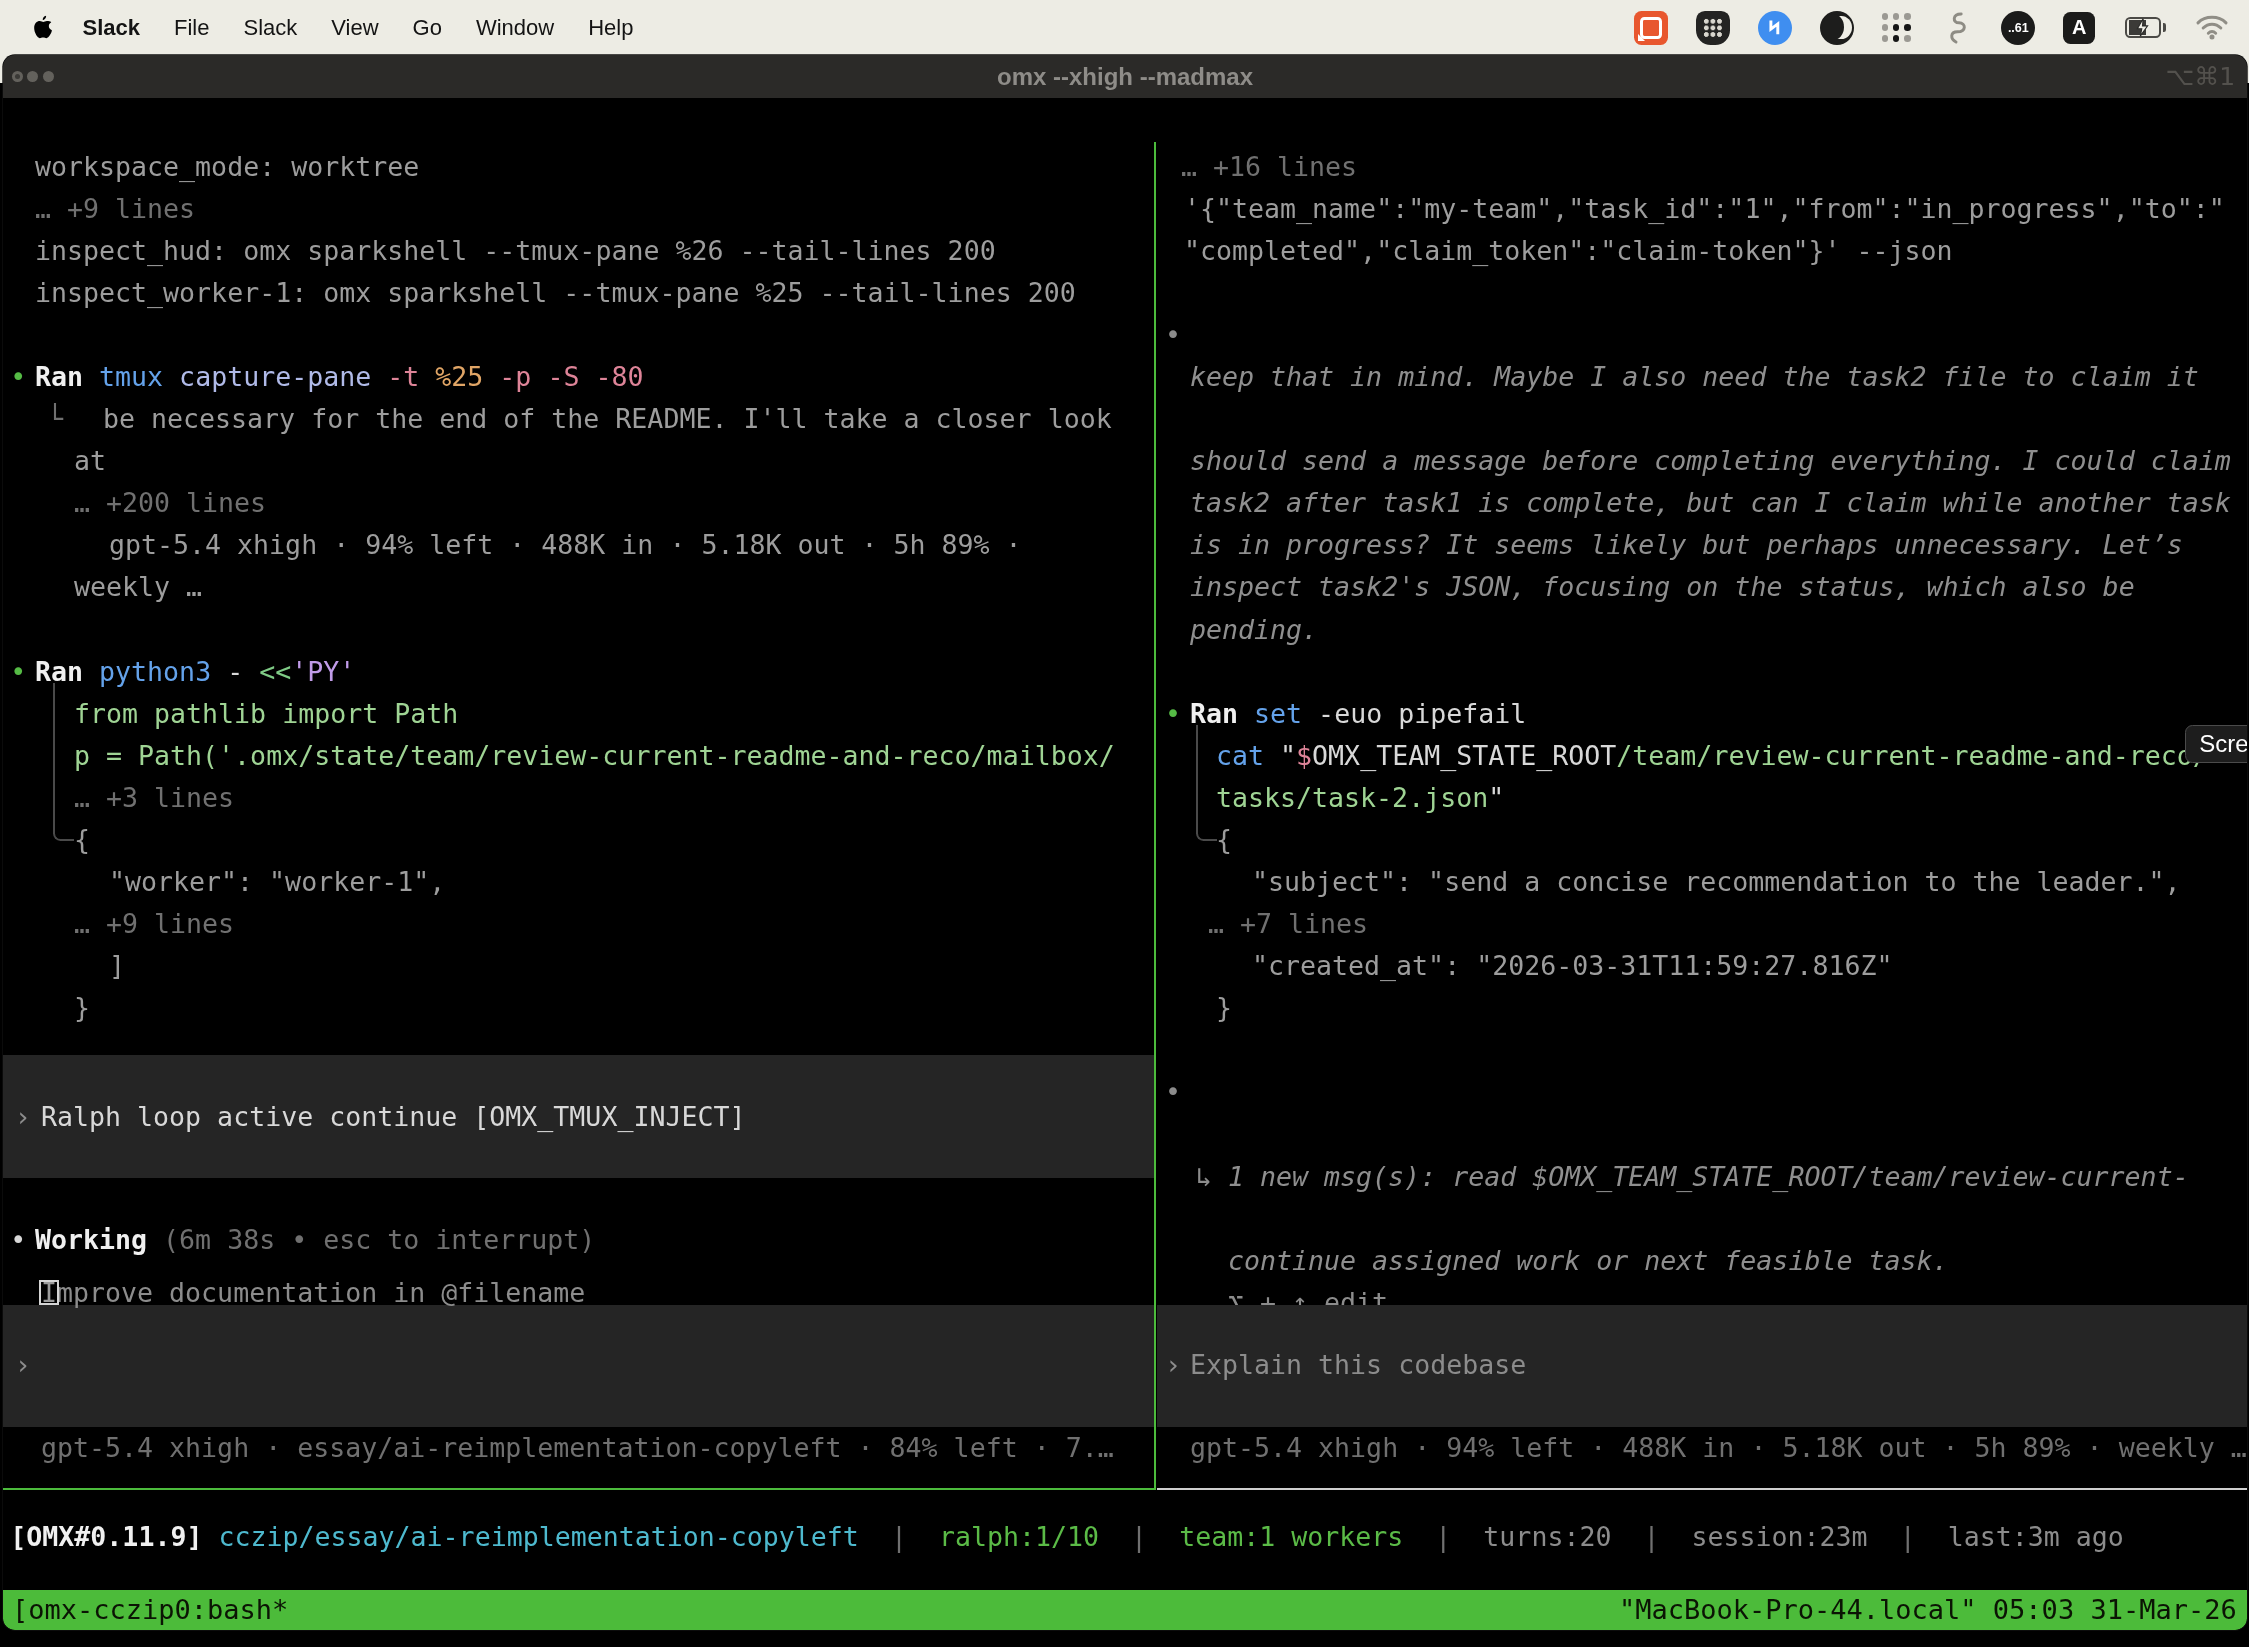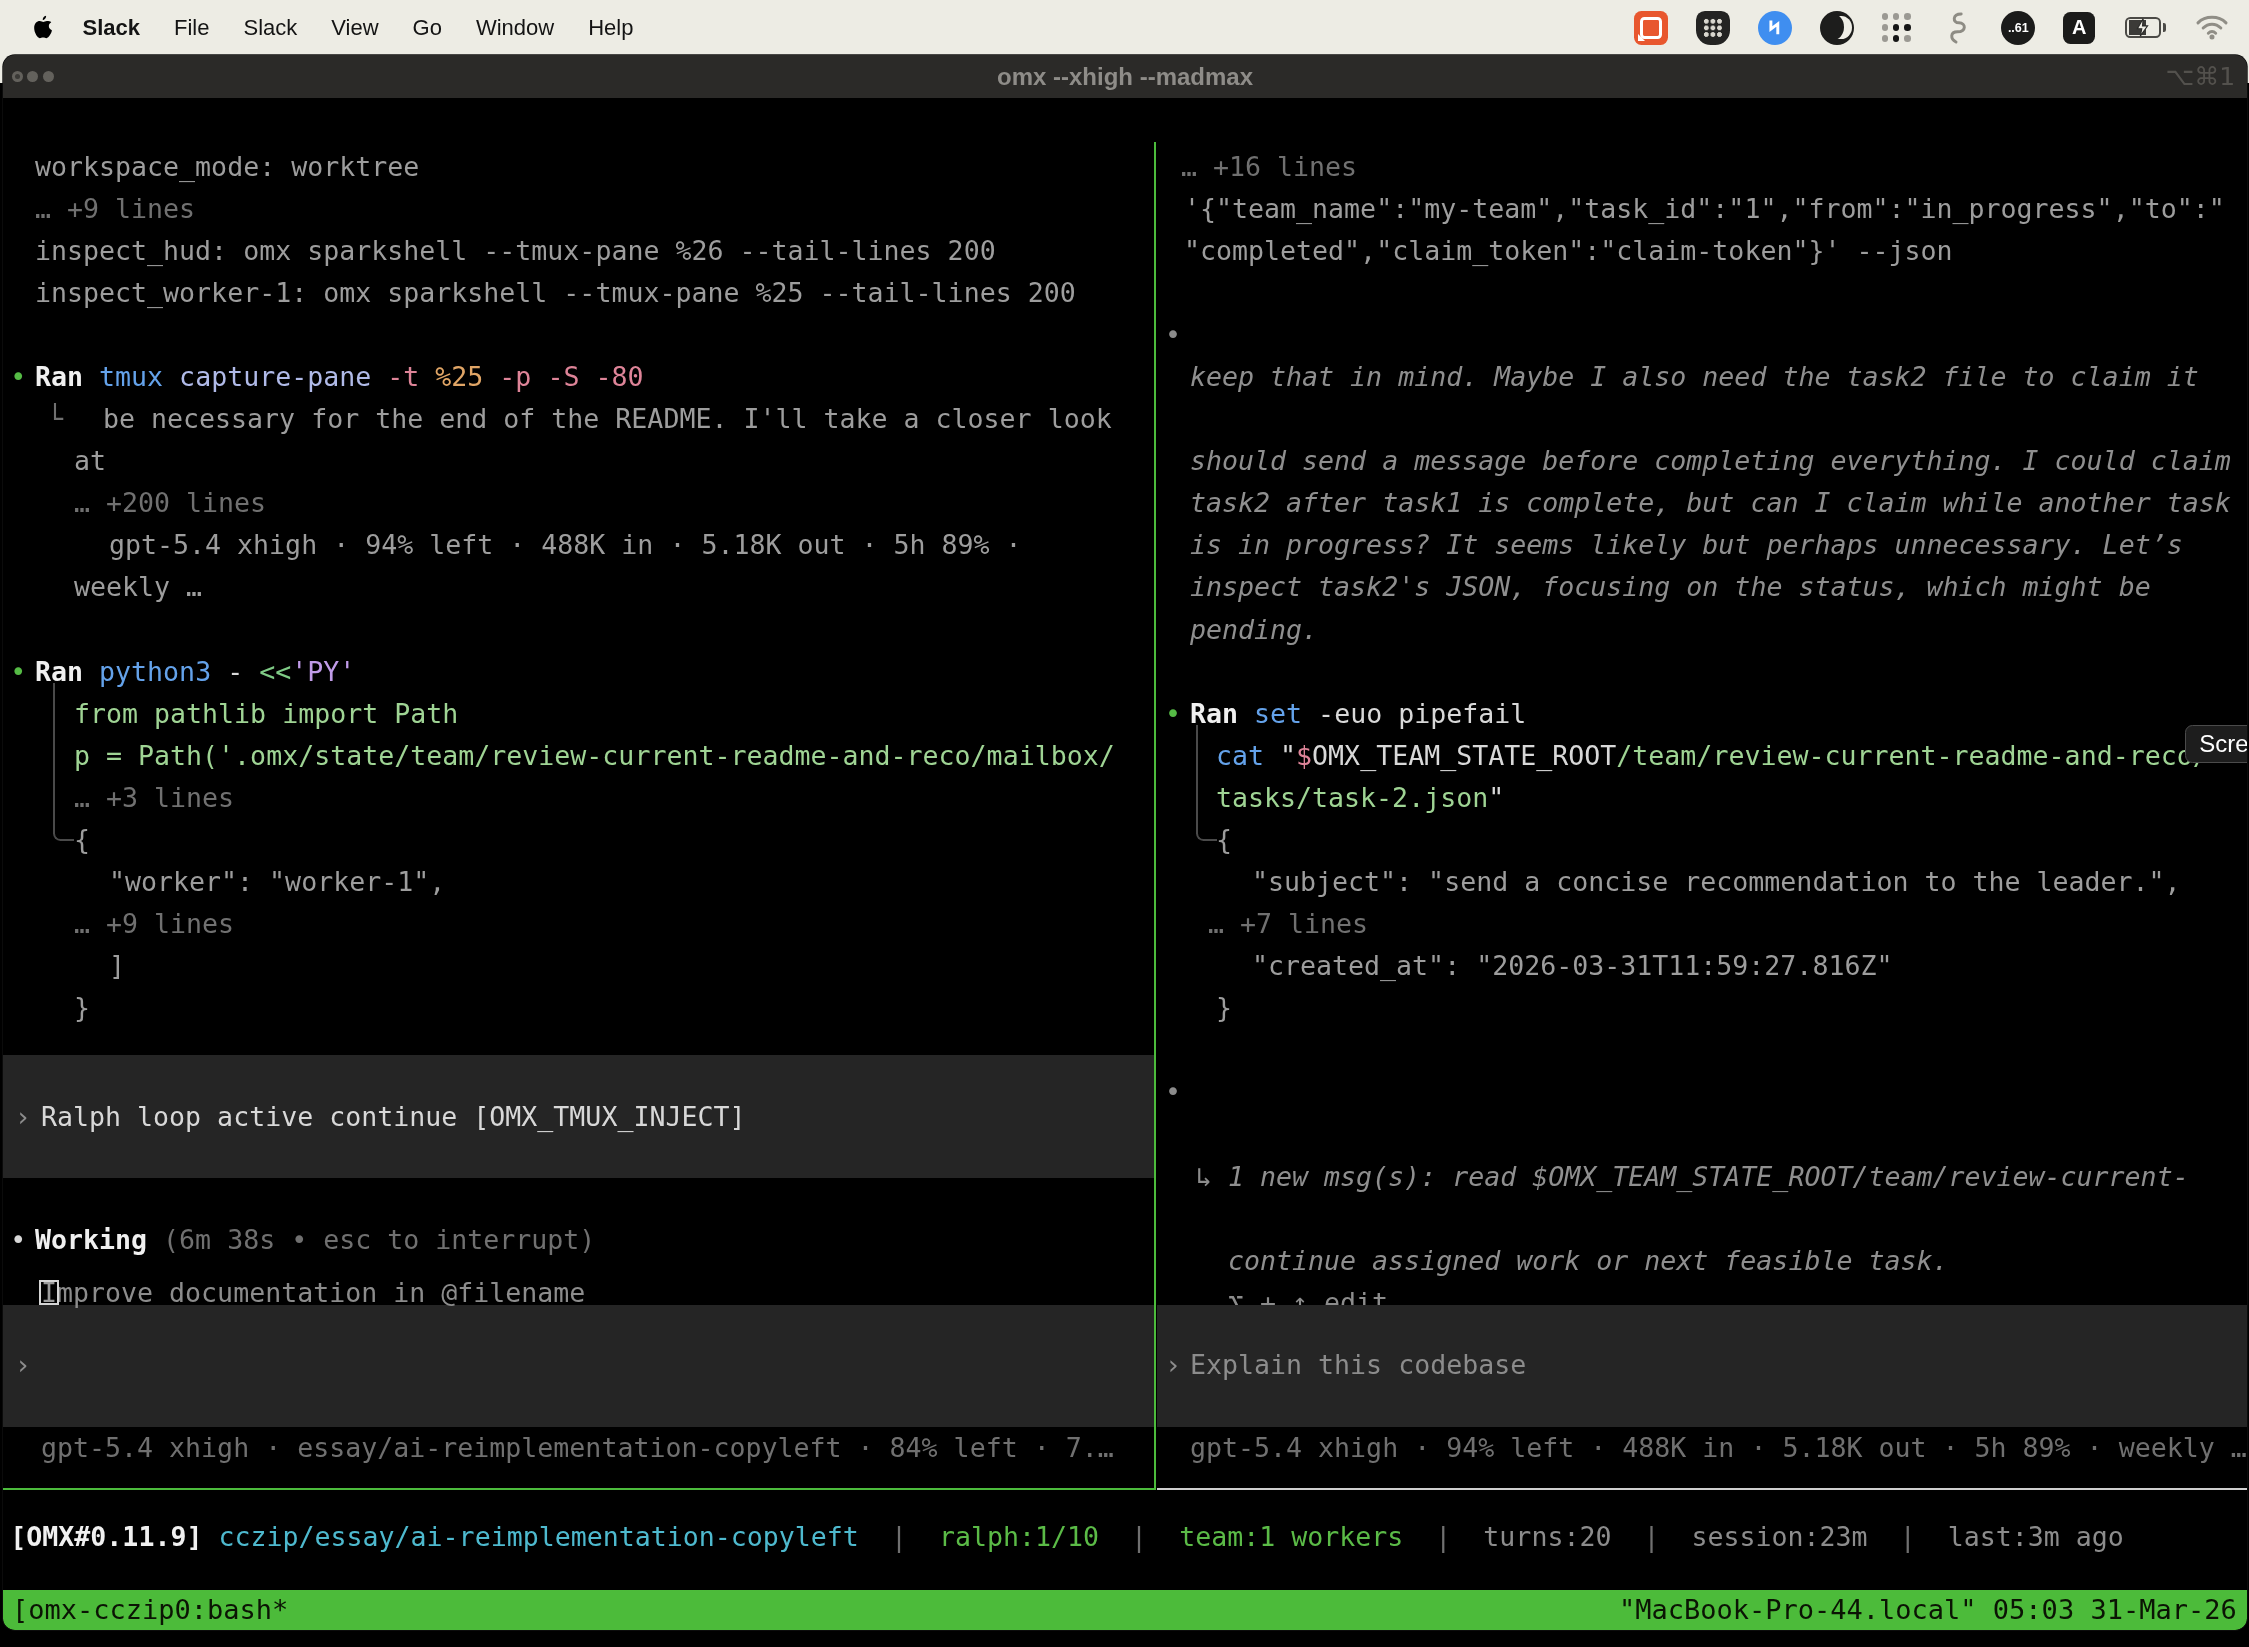--- a/index.html
+++ b/index.html
@@ -203,21 +203,21 @@
       <div class="tline" style="left: 41px; top: 1130px;"><span class="cur">I</span><span class="dim2">mprove documentation in @filename</span></div>
       <div class="tline" style="left: 41px; top: 1285px;"><span class="dim">gpt-5.4 xhigh · essay/ai-reimplementation-copyleft · 84% left · 7.…</span></div>
       <div class="tline" style="left: 1181px; top: 3.7px;"><span class="dim">… +16 lines</span></div>
       <div class="tline" style="left: 1184px; top: 46px;"><span class="fg">'{"team_name":"my-team","task_id":"1","from":"in_progress","to":"</span></div>
       <div class="tline" style="left: 1184px; top: 88px;"><span class="fg">"completed","claim_token":"claim-token"}' --json</span></div>
       <div class="tline" style="left: 1165px; top: 172px;"><span class="dim2">•</span></div>
       <div class="tline" style="left: 1190px; top: 214px;"><span class="it">keep that in mind. Maybe I also need the task2 file to claim it</span></div>
       <div class="tline" style="left: 1190px; top: 298px;"><span class="it">should send a message before completing everything. I could claim</span></div>
       <div class="tline" style="left: 1190px; top: 340px;"><span class="it">task2 after task1 is complete, but can I claim while another task</span></div>
       <div class="tline" style="left: 1190px; top: 382px;"><span class="it">is in progress? It seems likely but perhaps unnecessary. Let’s</span></div>
-      <div class="tline" style="left: 1190px; top: 424px;"><span class="it">inspect task2's JSON, focusing on the status, which might be</span></div>
+      <div class="tline" style="left: 1190px; top: 424px;"><span class="it">inspect task2's JSON, focusing on the status, which also be</span></div>
       <div class="tline" style="left: 1190px; top: 467px;"><span class="it">pending.</span></div>
       <div class="tline" style="left: 1165px; top: 551px;"><span class="bgr">•</span></div>
       <div class="tline" style="left: 1190px; top: 551px;"><span class="wb">Ran</span><span class="fg"> </span><span class="blue">set</span><span class="fgl"> -euo pipefail</span></div>
       <div class="corner " style="left: 1196px; top: 583px; width: 19px; height: 114px;"></div>
       <div class="tline" style="left: 1216px; top: 593px;"><span class="blue">cat</span><span class="fgl"> "</span><span class="rose">$</span><span class="fgl">OMX_TEAM_STATE_ROOT</span><span class="grn">/team/review-current-readme-and-reco/</span></div>
       <div class="tline" style="left: 1216px; top: 635px;"><span class="grn">tasks/task-2.json</span><span class="fgl">"</span></div>
       <div class="tline" style="left: 1216px; top: 677px;"><span class="fg">{</span></div>
       <div class="tline" style="left: 1252px; top: 719px;"><span class="fg">"subject": "send a concise recommendation to the leader.",</span></div>
       <div class="tline" style="left: 1208px; top: 761px;"><span class="dim">… +7 lines</span></div>
       <div class="tline" style="left: 1252px; top: 803px;"><span class="fg">"created_at": "2026-03-31T11:59:27.816Z"</span></div>

